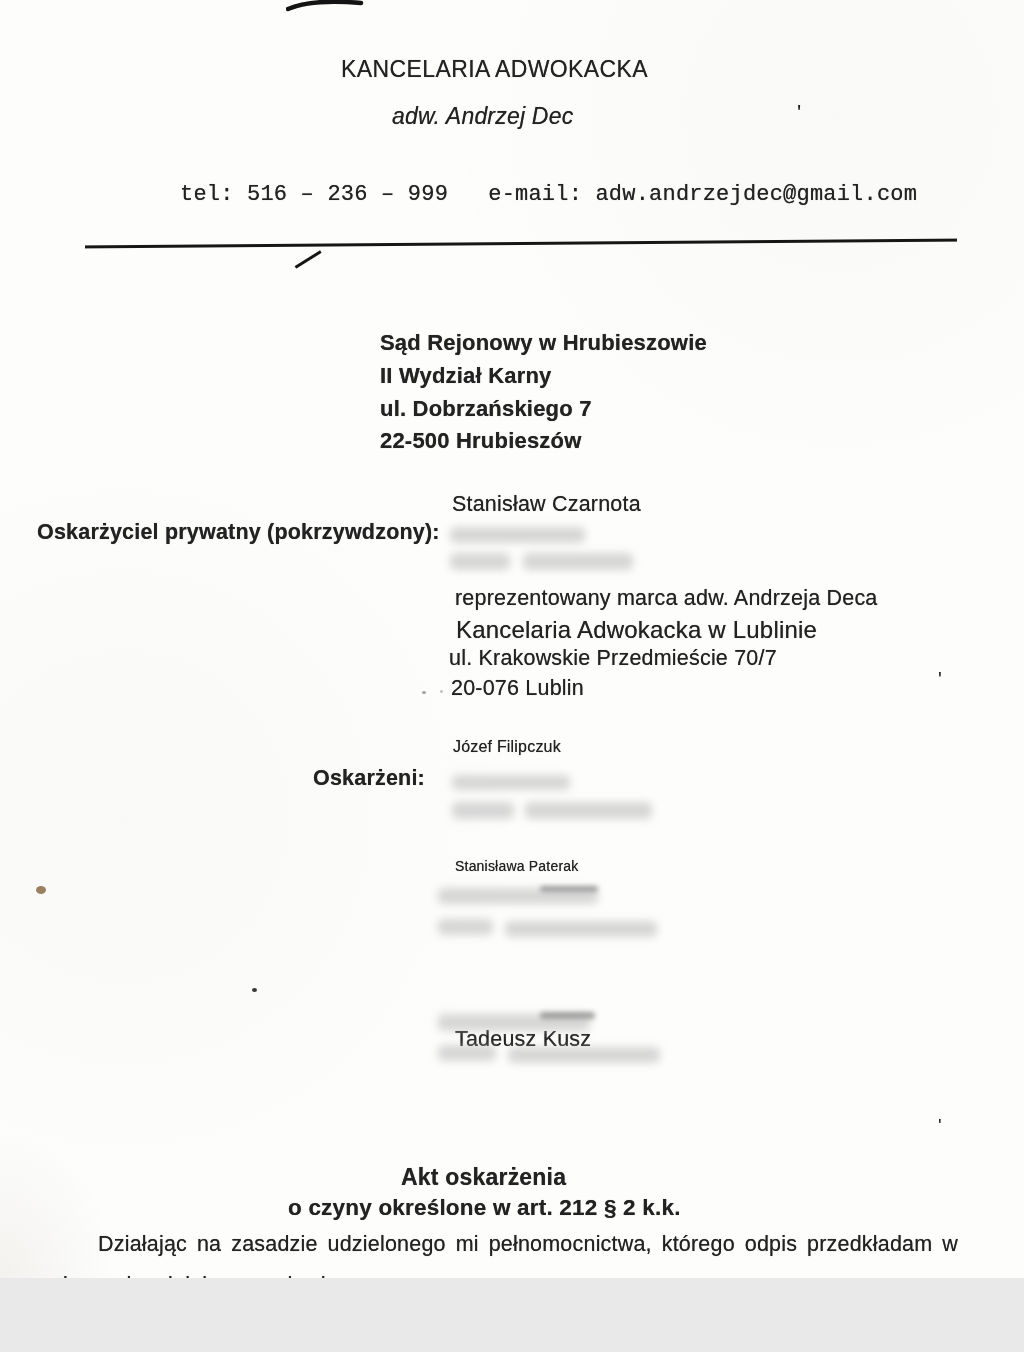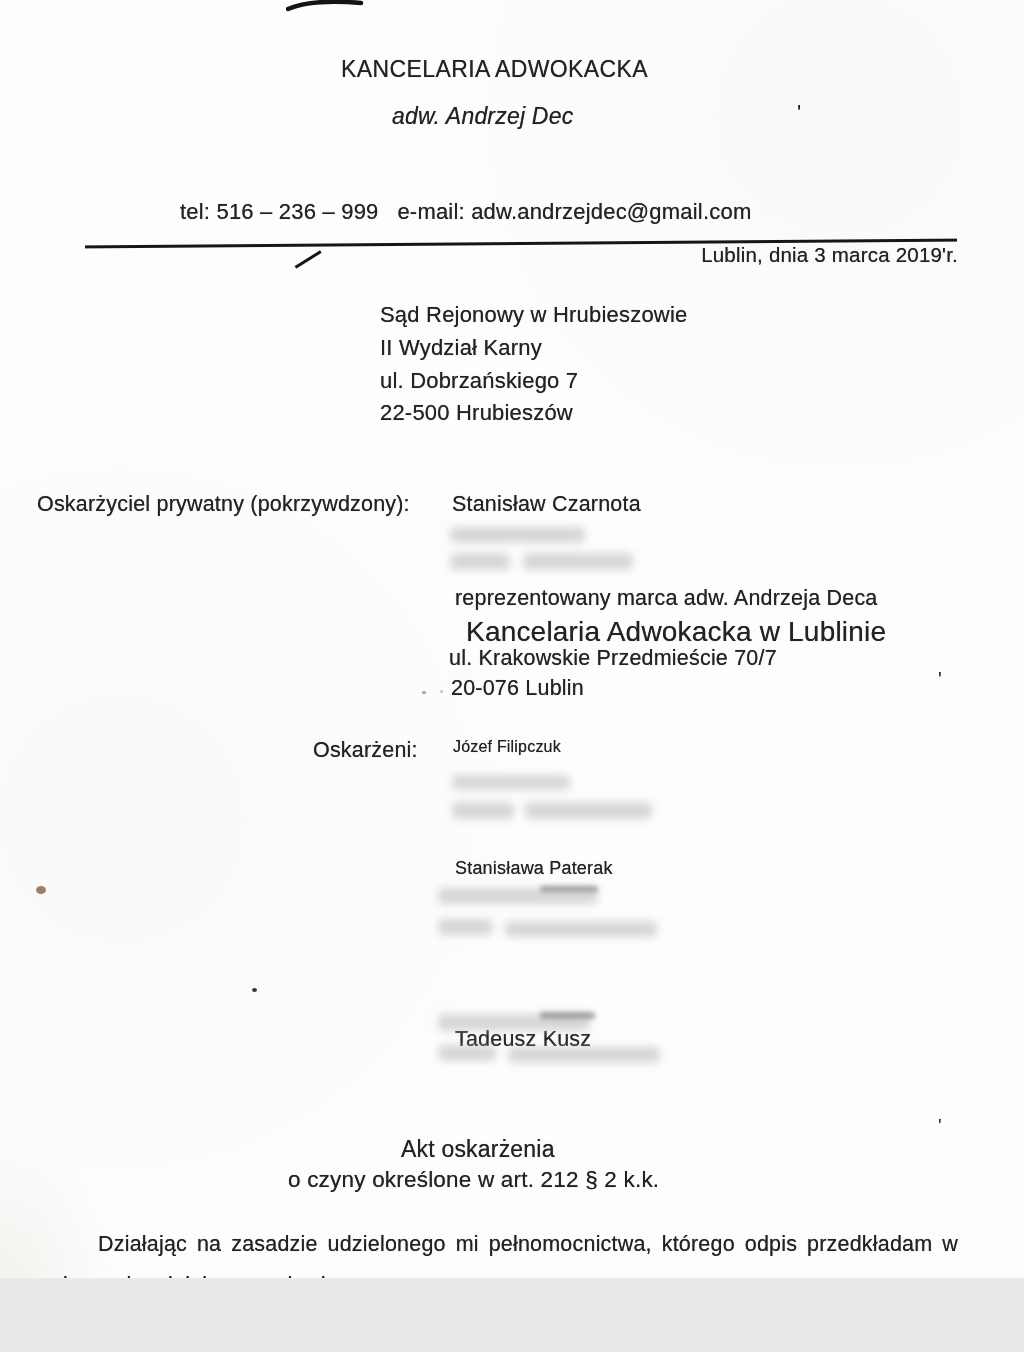--- a/index.html
+++ b/index.html
@@ -12,21 +12,21 @@
       radial-gradient(ellipse at 0% 100%, rgba(150,140,120,0.10), transparent 8%);
     font-family:"Liberation Sans", sans-serif;
     color:#222; overflow:hidden;
   }
   .t {
     position:absolute; white-space:pre;
     filter: blur(0.3px);
     text-shadow: 0 0 0.7px rgba(10,10,10,0.65);
     letter-spacing: 0.2px;
   }
-  .bold { font-weight:400; }
+  .bold { font-weight:700;margin-top:28px; }
   .italic { font-style:italic; }
   .par { white-space:normal; text-align:justify; }
   .rule {
     position:absolute; background:#161616; filter: blur(0.4px);
   }
   .redact {
     position:absolute; background:#b7b7b7; border-radius:5px;
     filter: blur(4px); opacity:0.55;
   }
   .redact-dark {
@@ -42,56 +42,55 @@
 
 <div class="page">
 
   <svg class="stroke-svg" style="left:286px; top:-2px;" width="78" height="14" viewBox="0 0 78 14">
     <path d="M2,11 C18,4 40,2 75,5" fill="none" stroke="#141414" stroke-width="4.5" stroke-linecap="round"></path>
   </svg>
 
   <div class="t" style="left:341px; top:56px; font-size:23px; letter-spacing:0.4px;">KANCELARIA ADWOKACKA</div>
   <div class="t italic" style="left:392px; top:89px; font-size:23px;margin-top:14px;">adw. Andrzej Dec</div>
   <div class="mark" style="left:797px; top:100px; font-size:22px;">'</div>
-  <div class="t" style="left:180px; top:199px; font-size:22px;">tel: 516 – 236 – 999   e-mail: adw.andrzejdec@gmail.com</div>
+  <div class="t" style="left:180px; top:182px; font-size:22px;font-family:Liberation Mono, monospace;">tel: 516 – 236 – 999   e-mail: adw.andrzejdec@gmail.com</div>
 
   <div class="rule" style="left:85px; top:242px; width:872px; height:3px; transform:rotate(-0.45deg);"></div>
   <div class="rule" style="left:293px; top:258px; width:30px; height:2.5px; transform:rotate(-32deg);"></div>
 
-  <div class="t" style="right:66px; top:243px; font-size:20.5px;">Lublin, dnia 3 marca 2019'r.</div>
 
   <div class="t bold" style="left:380px; top:302px; font-size:22px;">Sąd Rejonowy w Hrubieszowie</div>
   <div class="t bold" style="left:380px; top:335px; font-size:22px;">II Wydział Karny</div>
   <div class="t bold" style="left:380px; top:368px; font-size:22px;">ul. Dobrzańskiego 7</div>
   <div class="t bold" style="left:380px; top:400px; font-size:22px;">22-500 Hrubieszów</div>
 
   <div class="t bold" style="left:37px; top:492px; font-size:21.5px;">Oskarżyciel prywatny (pokrzywdzony):</div>
   <div class="t" style="left:452px; top:492px; font-size:21.5px;">Stanisław Czarnota</div>
 
   <div class="redact" style="left:450px; top:527px; width:135px; height:16px;"></div>
   <div class="redact" style="left:450px; top:553px; width:60px; height:17px;"></div>
   <div class="redact" style="left:523px; top:553px; width:110px; height:17px;"></div>
 
   <div class="t" style="left:455px; top:586px; font-size:21.5px;">reprezentowany marca adw. Andrzeja Deca</div>
-  <div class="t" style="left:466px; top:616px; font-size:28px;">Kancelaria Adwokacka w Lublinie</div>
+  <div class="t" style="left:456px; top:616px; font-size:24px;">Kancelaria Adwokacka w Lublinie</div>
   <div class="t" style="left:449px; top:646px; font-size:21.5px;">ul. Krakowskie Przedmieście 70/7</div>
   <div class="t" style="left:451px; top:676px; font-size:21.5px;">20-076 Lublin</div>
   <div class="mark" style="left:938px; top:668px; font-size:20px;">'</div>
   <div class="dot" style="left:422px; top:691px; width:4px; height:3px; background:#777; opacity:0.7;"></div>
   <div class="dot" style="left:440px; top:690px; width:3px; height:3px; background:#999; opacity:0.6;"></div>
 
   <div class="t bold" style="left:313px; top:738px; font-size:21.5px;">Oskarżeni:</div>
   <div class="t" style="left:453px; top:738px; font-size:16px;">Józef Filipczuk</div>
   <div class="redact" style="left:452px; top:775px; width:118px; height:15px;"></div>
   <div class="redact" style="left:452px; top:802px; width:62px; height:17px;"></div>
   <div class="redact" style="left:525px; top:802px; width:127px; height:17px;"></div>
 
   <div class="dot" style="left:36px; top:886px; width:10px; height:8px; background:#8a6b4a; opacity:0.85;"></div>
 
-  <div class="t" style="left:455px; top:858px; font-size:18px;">Stanisława Paterak</div>
+  <div class="t" style="left:455px; top:858px; font-size:14px;">Stanisława Paterak</div>
   <div class="redact" style="left:438px; top:888px; width:160px; height:16px;"></div>
   <div class="redact-dark" style="left:540px; top:886px; width:58px; height:6px;"></div>
   <div class="redact" style="left:438px; top:919px; width:55px; height:16px;"></div>
   <div class="redact" style="left:505px; top:921px; width:152px; height:16px;"></div>
 
   <div class="dot" style="left:252px; top:988px; width:5px; height:4px; background:#222; opacity:0.9;"></div>
 
   <div class="t" style="left:455px; top:983px; font-size:21.5px;margin-top:44px;">Tadeusz Kusz</div>
   <div class="redact" style="left:438px; top:1014px; width:152px; height:17px;"></div>
   <div class="redact-dark" style="left:540px; top:1012px; width:55px; height:7px;"></div>

